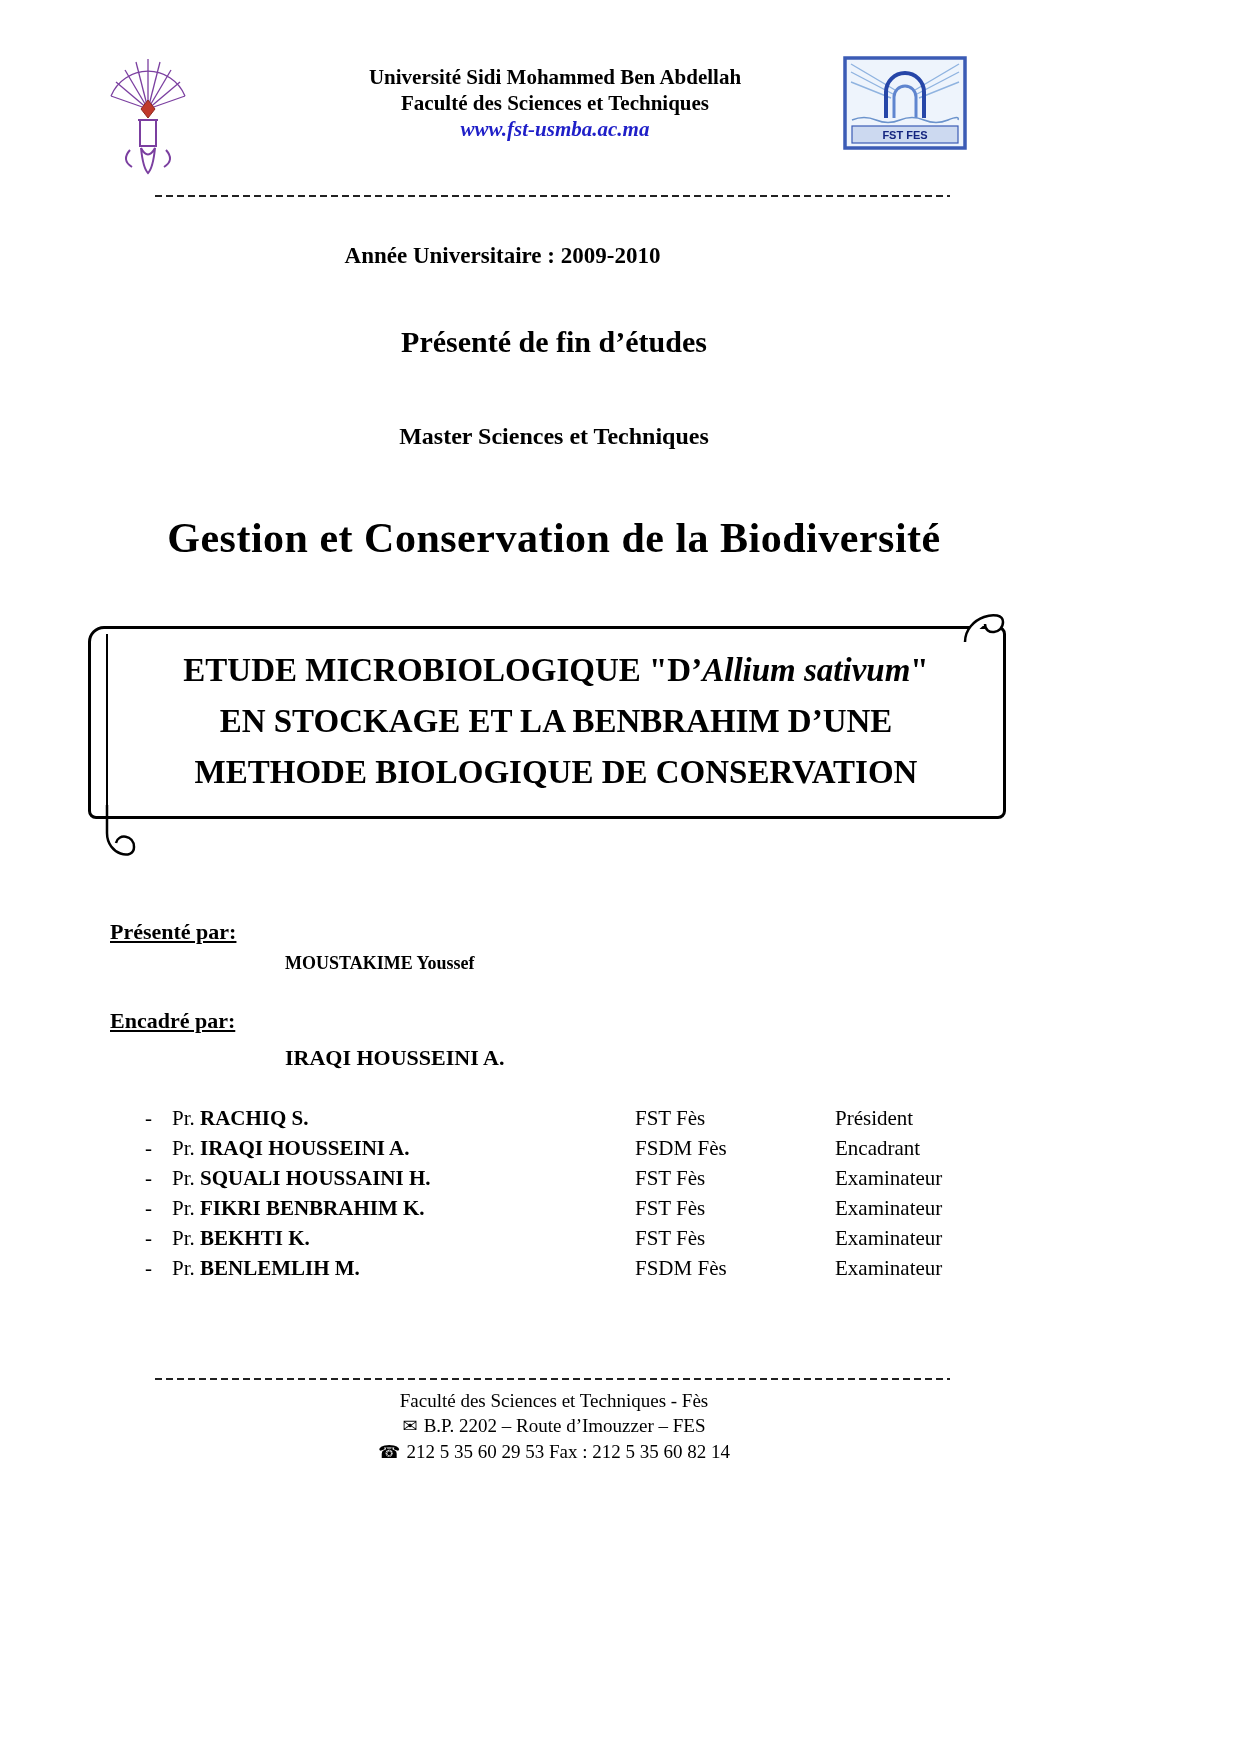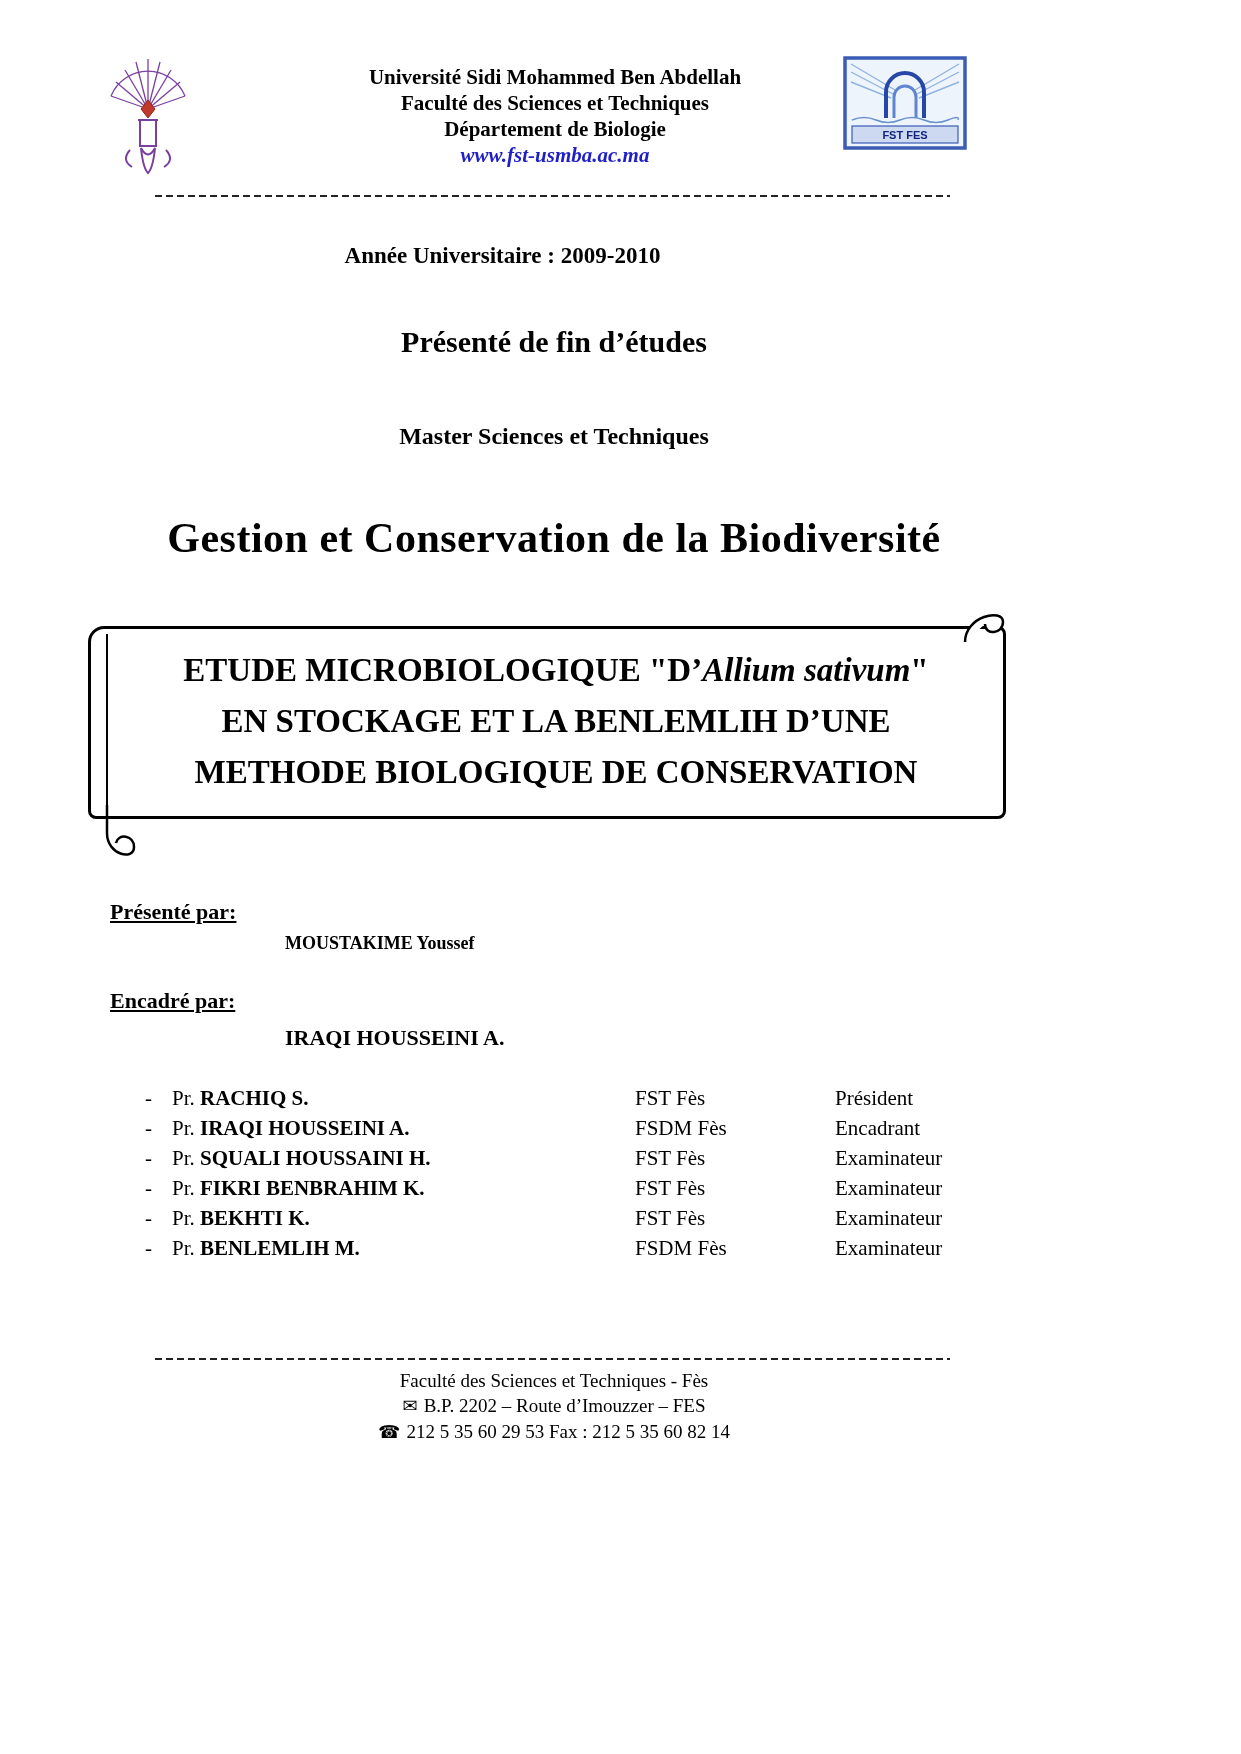--- a/index.html
+++ b/index.html
@@ -38,21 +38,21 @@
     border:3.5px solid #000;border-radius:16px 8px 8px 8px;
     padding:16px 26px 18px 44px;text-align:center;background:#fff;
   }
   .banner-line{font-size:33px;font-weight:bold;line-height:51px;white-space:nowrap;}
   .banner .roll-edge{position:absolute;left:15px;top:5px;bottom:2px;width:0;border-left:2.5px solid #000;}
   .curl-tr{position:absolute;right:-4px;top:-25px;}
   .curl-bl{position:absolute;left:-1px;bottom:-53px;}
 
   
   .label{margin-left:110px;font-size:22px;font-weight:bold;text-decoration:underline;}
-  .presented-label{margin-top:80px;}
+  .presented-label{margin-top:100px;}
   .presented-name{margin:8px 0 0 285px;font-size:18px;font-weight:bold;}
   .encadre-label{margin-top:34px;}
   .sup-row{margin-left:285px;display:grid;grid-template-columns:280px auto;font-size:22px;font-weight:bold;line-height:31px;}
   .sup-rows{margin-top:8px;}
 
   .soutenu{margin:54px 0 0 110px;font-size:22px;font-weight:bold;white-space:pre;}
 
   
   .jury{margin:30px 0 0 145px;}
   .jury-row{display:grid;grid-template-columns:27px 463px 200px auto;font-size:21px;line-height:30px;}
@@ -89,21 +89,20 @@
           <path d="M30,98 q-9,10 2,17"></path>
           <path d="M66,98 q9,10 -2,17"></path>
           <path d="M41,96 q7,13 14,0 q-2,20 -7,25 q-5,-5 -7,-25"></path>
         </g>
       </svg>
     </div>
 
     <div class="hdr-text">
       <div class="hl">Université Sidi Mohammed Ben Abdellah</div>
       <div class="hl">Faculté des Sciences et Techniques</div>
-      <div class="hl">Département de Biologie</div>
       <div class="hl website">www.fst-usmba.ac.ma</div>
     </div>
 
     <div class="logo-right">
       <svg width="124" height="94" viewBox="0 0 124 94">
         <rect x="2" y="2" width="120" height="90" fill="#eef4fc" stroke="#3b5bb5" stroke-width="3.5"></rect>
         <g stroke="#8fb3e0" stroke-width="1.4">
           <line x1="8" y1="8" x2="52" y2="34"></line>
             <line x1="8" y1="16" x2="50" y2="38"></line>
           <line x1="8" y1="26" x2="48" y2="42"></line>
@@ -134,21 +133,21 @@
     <div class="roll-edge"></div>
     <svg class="curl-tr" width="44" height="40" viewBox="0 0 44 40">
       <path d="M2,38 C2,12 40,4 40,18 C40,30 22,32 22,20" fill="#fff" stroke="#000" stroke-width="2.5"></path>
     </svg>
     <svg class="curl-bl" width="54" height="64" viewBox="0 0 54 64">
       <path d="M17,0 L17,28 C17,50 44,56 44,42 C44,30 28,28 26,38" fill="none" stroke="#000" stroke-width="2.5"></path>
     </svg>
     <div class="banner-line">
       <span>ETUDE MICROBIOLOGIQUE "D’</span><i>Allium sativum</i><span>"</span>
     </div>
-    <div class="banner-line">EN STOCKAGE ET LA BENLEMLIH D’UNE</div>
+    <div class="banner-line">EN STOCKAGE ET LA BENBRAHIM D’UNE</div>
     <div class="banner-line">METHODE BIOLOGIQUE DE CONSERVATION</div>
   </div>
 
   <div class="label presented-label">Présenté par:</div>
   <div class="presented-name">MOUSTAKIME Youssef</div>
 
   <div class="label encadre-label">Encadré par:</div>
   <div class="sup-rows">
     <div class="sup-row">
       <span>IRAQI HOUSSEINI A.</span>

